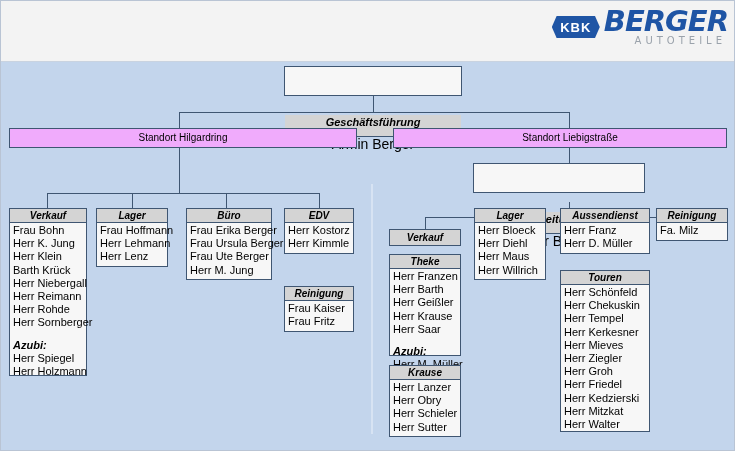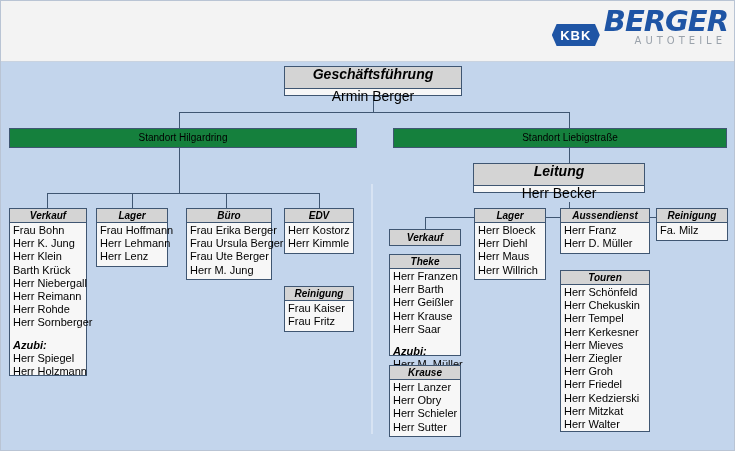--- a/index.html
+++ b/index.html
@@ -24,21 +24,21 @@
     border-bottom:1px solid #c9d3e0;
     box-sizing:border-box;
   }
   #logo{
     position:absolute;right:8px;top:5px;
     height:44px;
     display:flex;align-items:flex-start;
   }
   #logo-badge{
     position:relative;
-    width:48px;height:22px;margin-top:18px;margin-right:4px;
+    width:48px;height:22px;margin-top:10px;margin-right:4px;
     background:#1f55a5;
     color:#ffffff;
     font-weight:bold;
     font-size:13px;
     letter-spacing:1px;
     display:flex;align-items:center;justify-content:center;
     clip-path:polygon(10% 0%,90% 0%,100% 50%,90% 100%,10% 100%,0% 50%);
   }
   #logo-badge span{display:inline-block;}
   #logo-text{display:flex;flex-direction:column;align-items:flex-end;}
@@ -96,39 +96,40 @@
   }
   .box .body div.sub{
     font-style:italic;
     font-weight:bold;
     margin-top:9px;
   }
   .plain{
     position:absolute;
     box-sizing:border-box;
     border:1px solid #3f5672;
-    background:#15803d;
+    background:#f0abfc;
     font-size:10px;
     line-height:18px;
     text-align:center;
     color:#000;
   }
   .twoline{
     position:absolute;
     box-sizing:border-box;
     border:1px solid #3f5672;
     background:#f7f7f7;
   }
   .twoline .t-hdr{
     box-sizing:border-box;
     background:#d4d4d4;
     border-bottom:1px solid #3f5672;
     font-style:italic;font-weight:bold;
-    font-size:14px;line-height:14px;height:22px;
+    font-size:11px;line-height:14px;height:22px;
     text-align:center;
+    margin-top:48px;
   }
   .twoline .t-body{
     font-size:14px;line-height:14px;height:26px;
     text-align:center;
   }
 </style>
 </head>
 <body>
 
 <div id="page">

